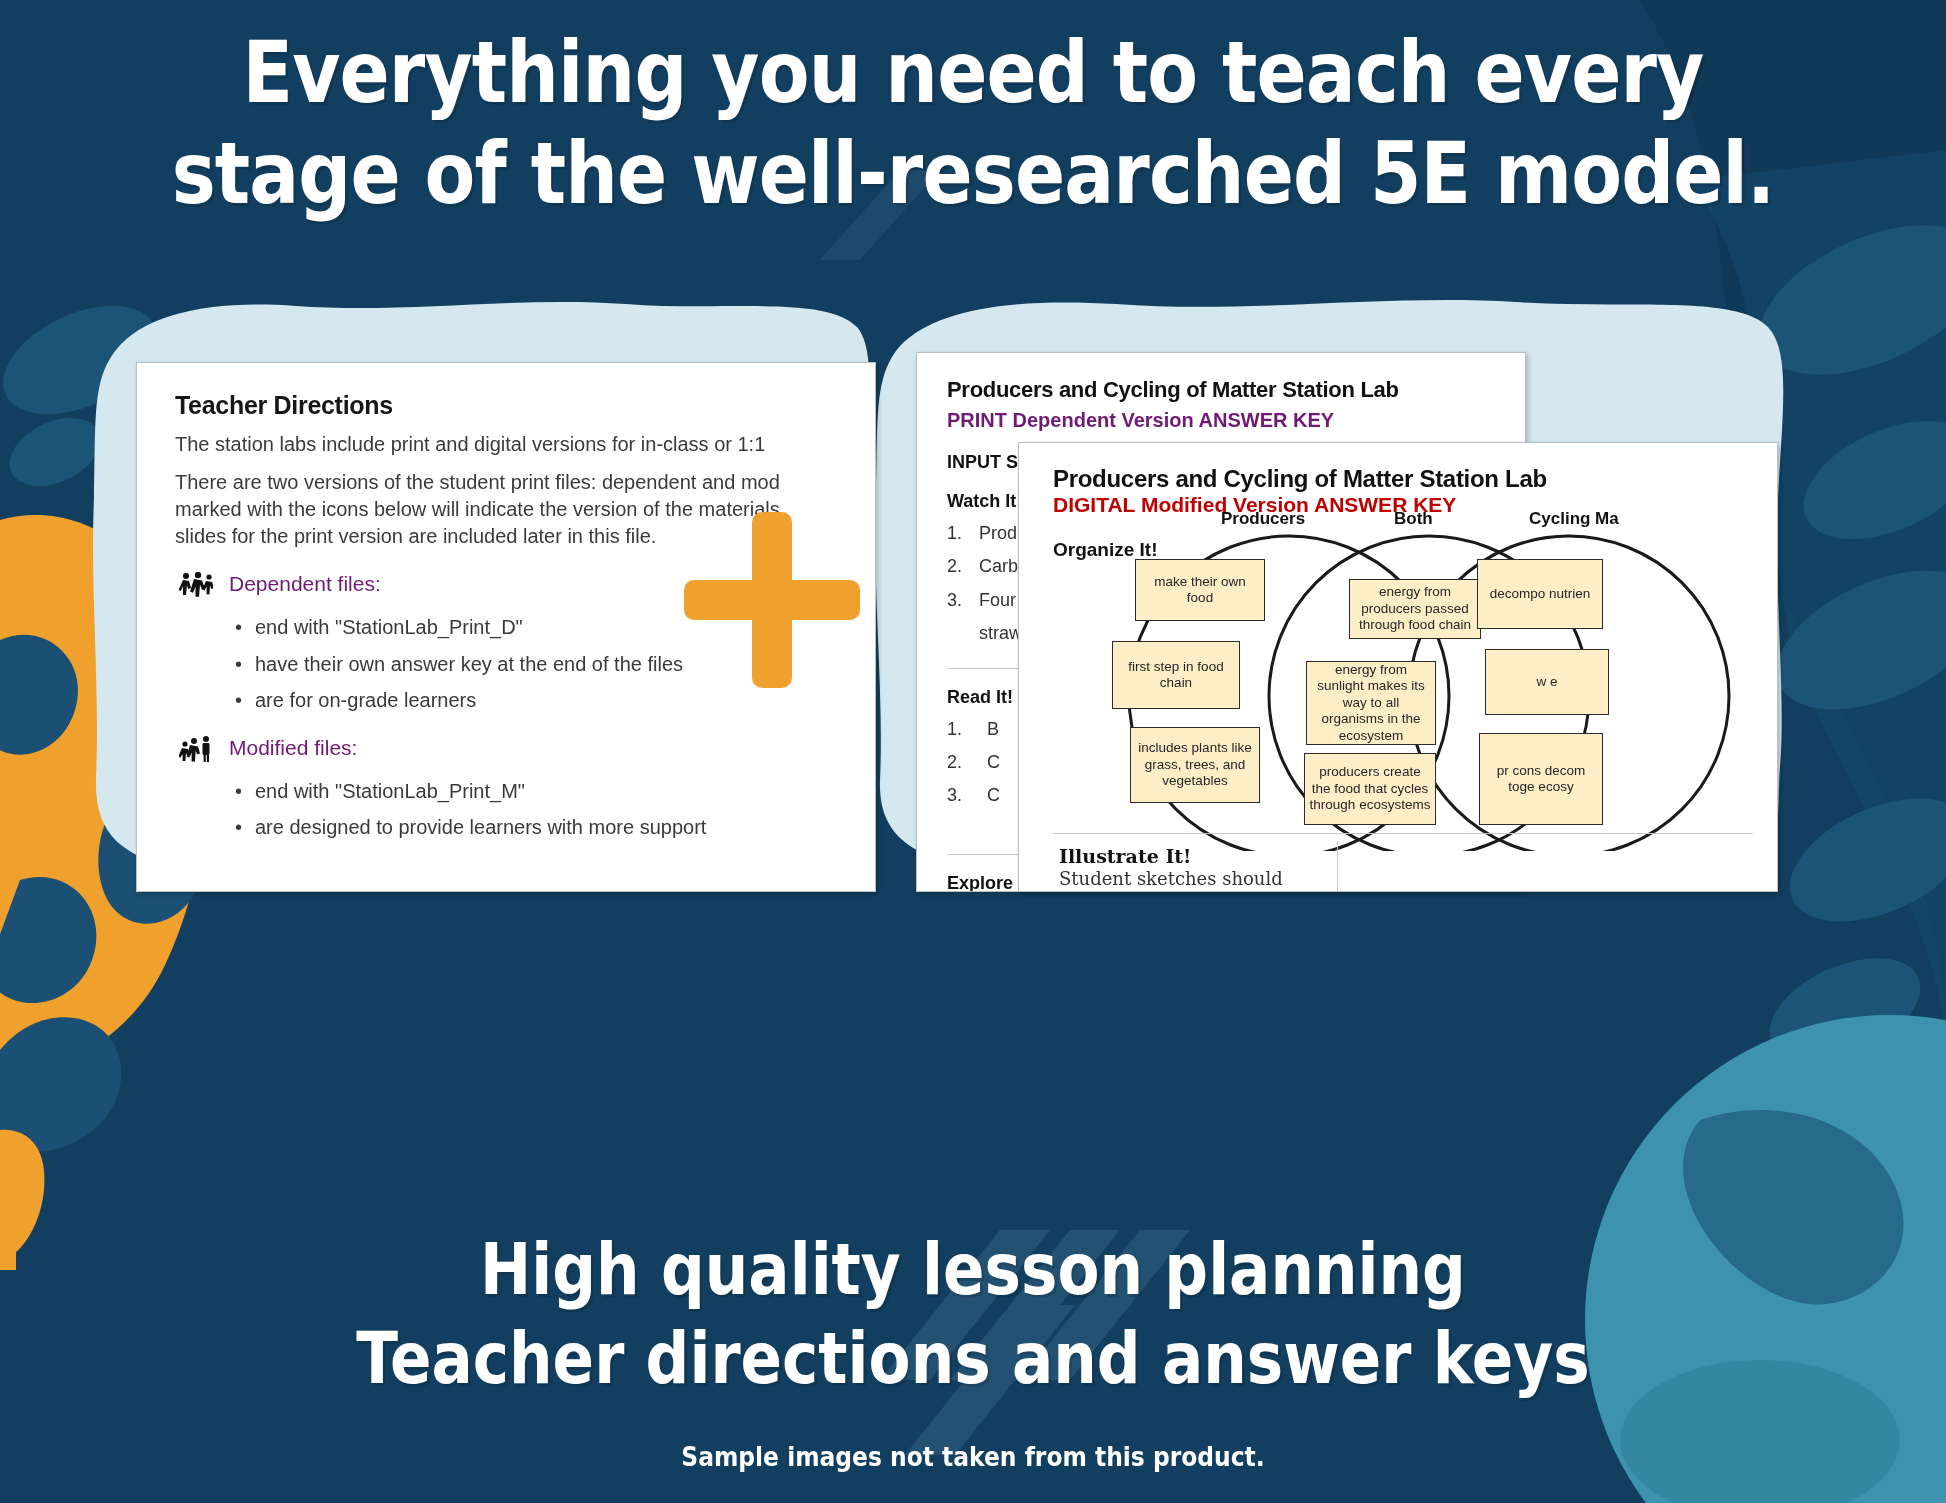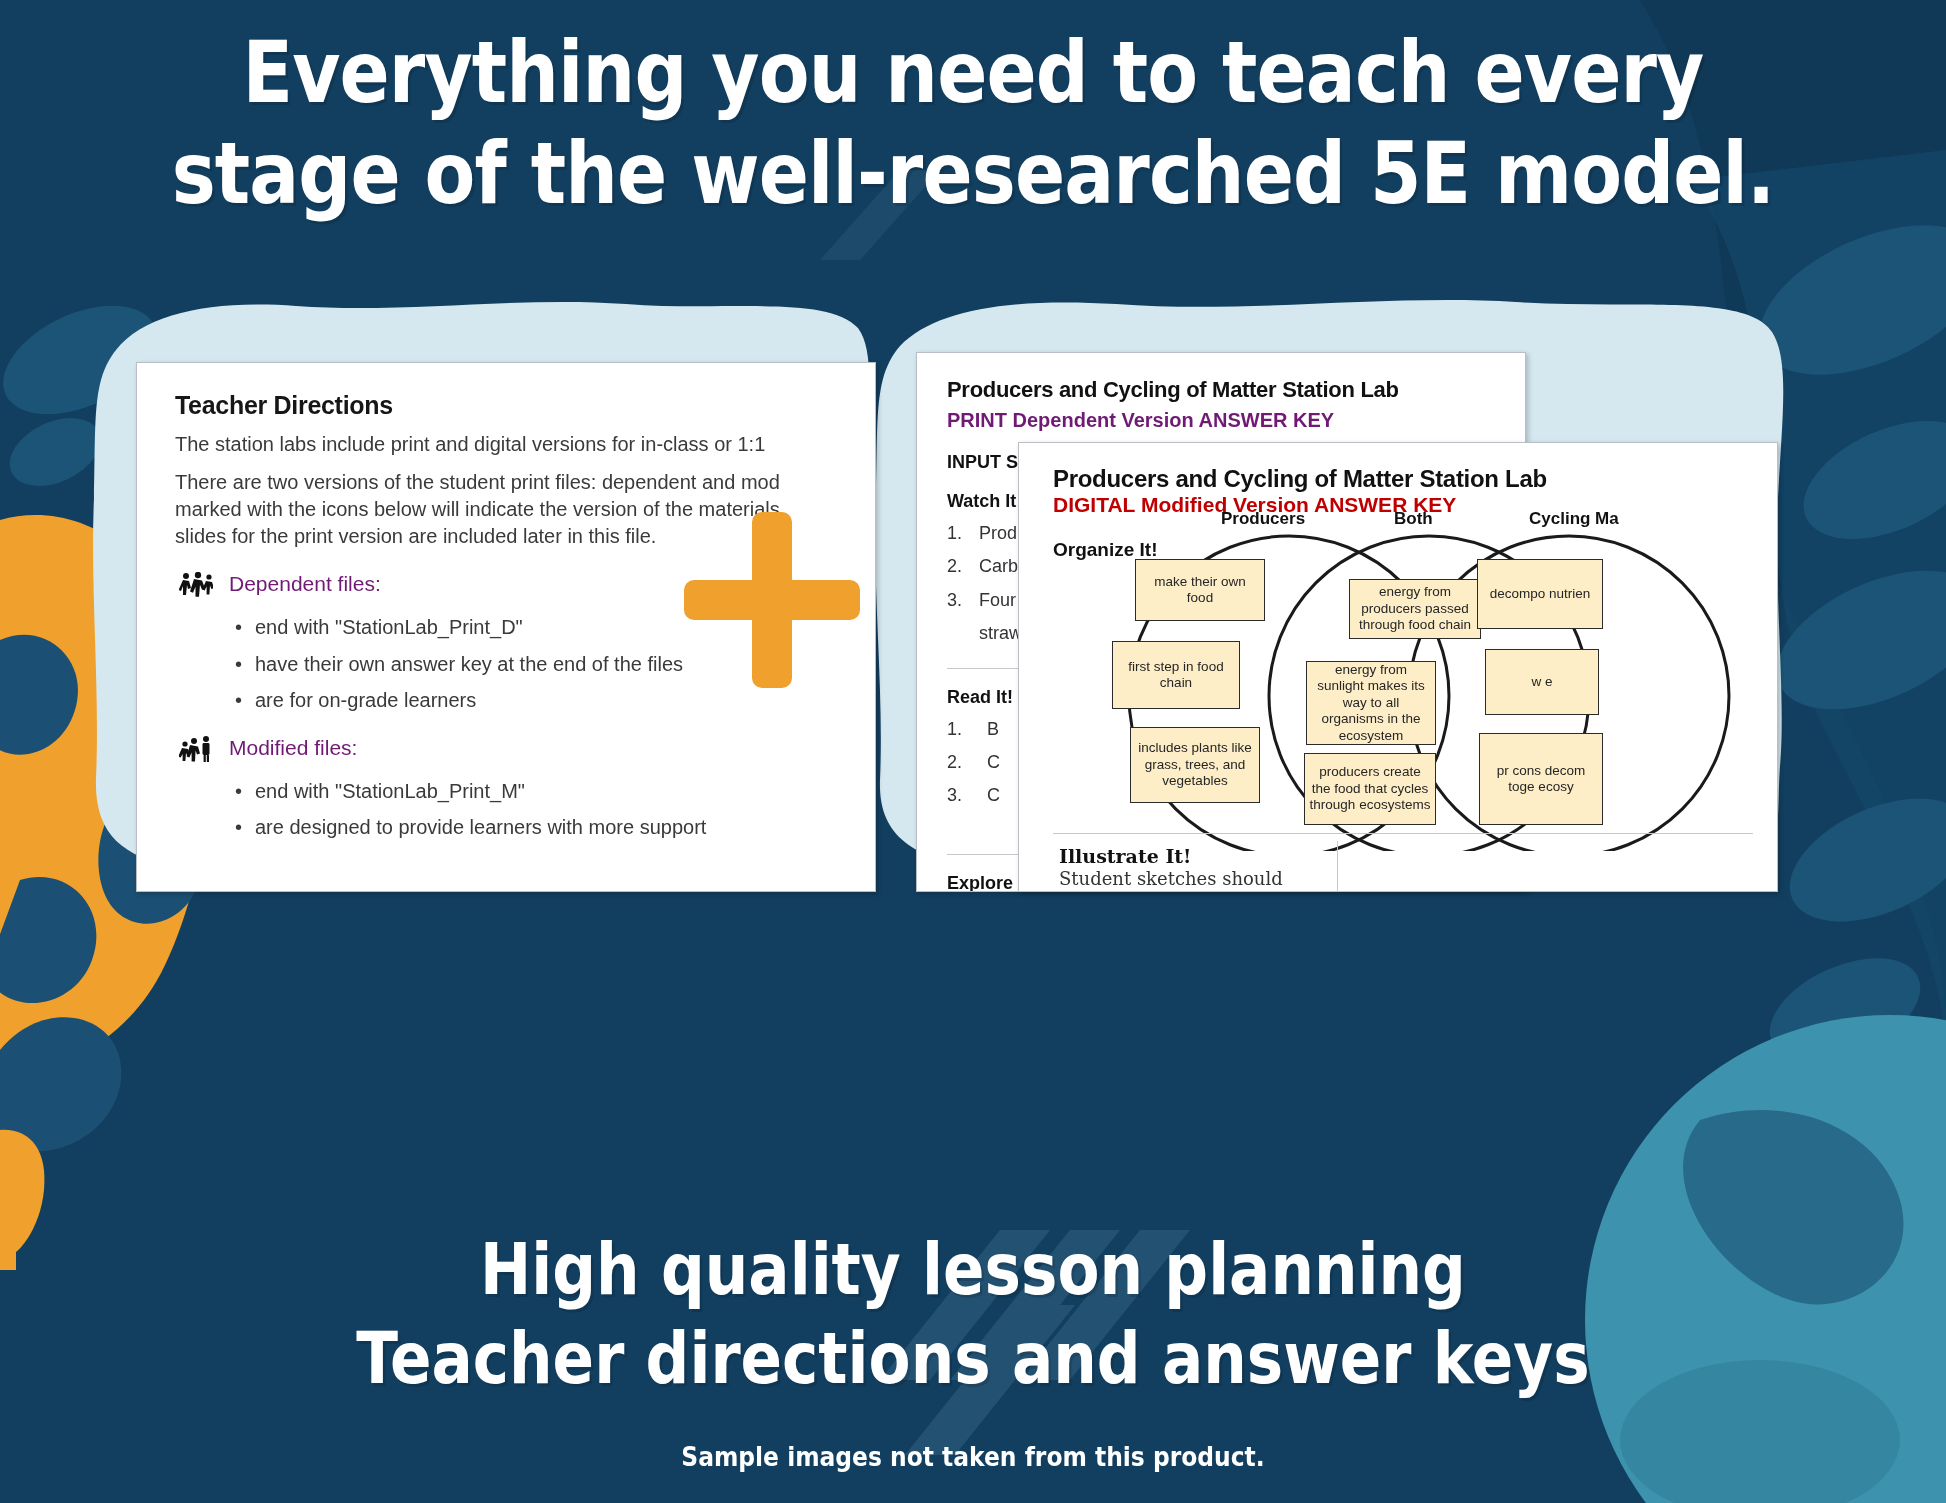--- a/index.html
+++ b/index.html
@@ -318,21 +318,21 @@
 
       <div class="vbox" style="left:36px;  top:38px;  width:130px; height:62px;">make their own food</div>
       <div class="vbox" style="left:13px;  top:120px; width:128px; height:68px;">first step in food chain</div>
       <div class="vbox" style="left:31px;  top:206px; width:130px; height:76px;">includes plants like grass, trees, and vegetables</div>
 
       <div class="vbox" style="left:215px; top:58px;  width:132px; height:60px;margin-left:35px;">energy from producers passed through food chain</div>
       <div class="vbox" style="left:207px; top:140px; width:130px; height:84px;">energy from sunlight makes its way to all organisms in the ecosystem</div>
       <div class="vbox" style="left:205px; top:232px; width:132px; height:72px;">producers create the food that cycles through ecosystems</div>
 
       <div class="vbox" style="left:378px; top:38px;  width:126px; height:70px;">decompo nutrien</div>
-      <div class="vbox" style="left:386px; top:128px; width:114px; height:66px;">w e</div>
+      <div class="vbox" style="left:386px; top:128px; width:124px; height:66px;">w e</div>
       <div class="vbox" style="left:380px; top:212px; width:124px; height:92px;">pr cons decom toge ecosy</div>
     </div>
 
     <div class="rule2"></div>
     <div class="vline"></div>
     <div class="illus">
       <div class="h">Illustrate It!</div>
       <div class="b">Student sketches should diagram how matter is cycled through a food chain,</div>
     </div>
   </div>

